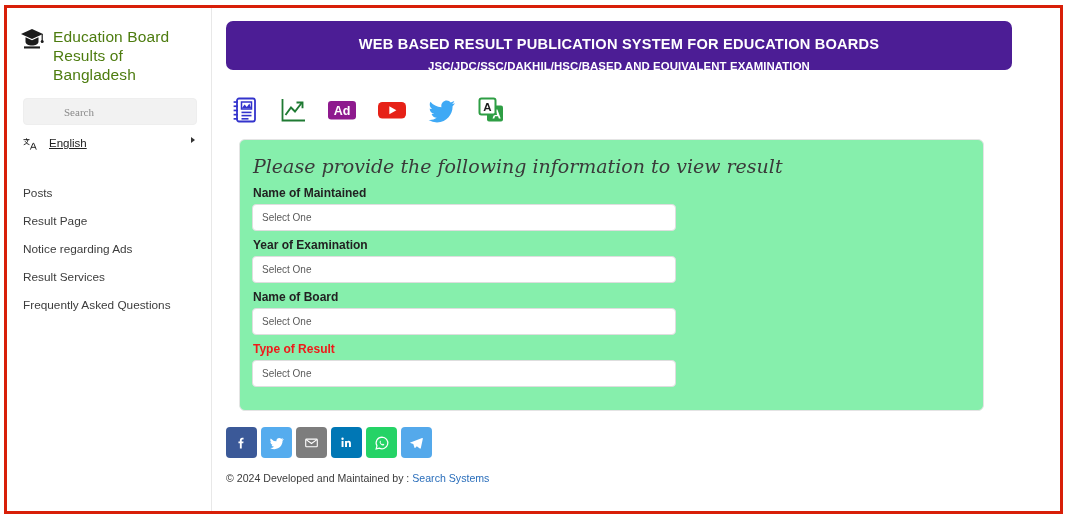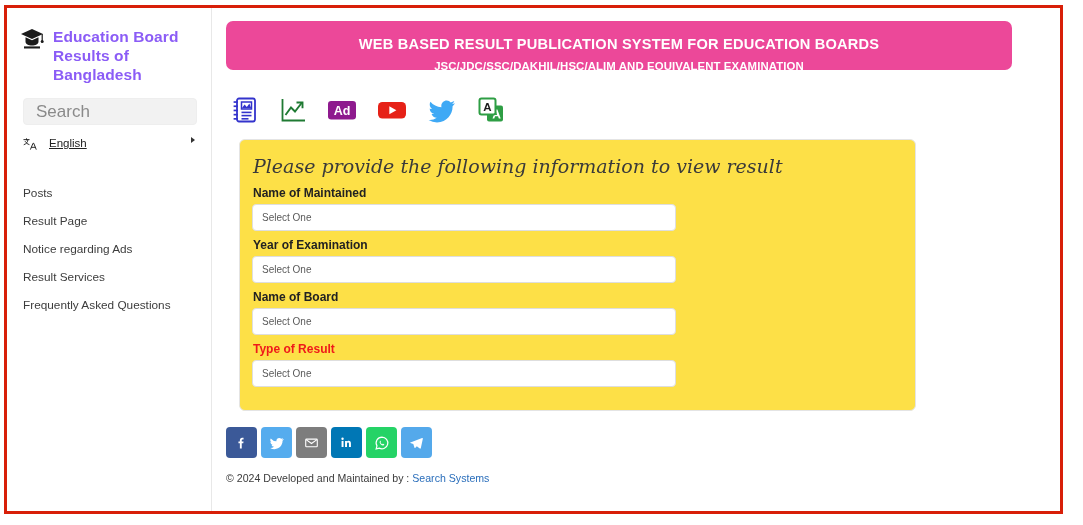--- a/index.html
+++ b/index.html
@@ -30,39 +30,40 @@
   .brand {
     display: flex;
     align-items: flex-start;
     gap: 8px;
     padding: 4px 14px 0 12px;
   }
   .brand-icon { flex: 0 0 26px; width: 26px; height: 40px; display:block; }
   .brand-title {
     font-size: 15.5px;
     line-height: 19px;
-    color: #8b5cf6;
-    font-weight: 700;
+    color: #4d7c0f;
+    font-weight: 400;
     letter-spacing: .1px;
     padding-top: 1px;
   }
   .search-box {
     margin: 14px 14px 0 16px;
     height: 27px;
     background: #f2f2f2;
     border: 1px solid #eeeeee;
     border-radius: 4px;
     display: flex;
     align-items: center;
     padding: 0 10px;
   }
   .search-box input {
     border: none; outline: none; background: transparent;
-    font-size: 17px; color: #6b6b6b; width: 100%;
-    font-family: Liberation Sans, sans-serif;
+    font-size: 11px; color: #6b6b6b; width: 100%;
+    font-family: Liberation Serif, serif;
+    margin-left: 28px;
   }
   .search-box input::placeholder { color: #8a8a8a; }
 
   .lang-row {
     margin: 12px 14px 0 16px;
     display: flex;
     align-items: flex-start;
     gap: 12px;
     height: 20px;
   }
@@ -90,21 +91,21 @@
     white-space: nowrap;
   }
 
   
   .main {
     flex: 1 1 auto;
     padding: 13px 48px 0 14px;
     position: relative;
   }
   .banner {
-    background: #ec4899;
+    background: #4c1d95;
     border-radius: 7px;
     color: #fff;
     text-align: center;
     padding: 14px 10px 14px;
     height: 49px;
   }
   .banner-title {
     font-size: 14.6px;
     font-weight: bold;
     letter-spacing: .2px;
@@ -124,22 +125,22 @@
     margin-top: 24px;
     padding-left: 5px;
     height: 32px;
   }
   .icon-btn { display: block; width: 28px; height: 28px; }
   .icon-btn.wide { width: 30px; }
 
   .form-card {
     margin-top: 13px;
     margin-left: 13px;
-    width: 677px;
-    background: #fde047;
+    width: 745px;
+    background: #86efac;
     border: 1px solid #e4e4e4;
     border-radius: 6px;
     padding: 12px 14px 16px 12px;
   }
   .form-heading {
     font-family: "DejaVu Serif", serif;
     font-style: italic;
     font-size: 19px;
     color: #3a3a3a;
     margin: 3px 0 9px 1px;
@@ -232,21 +233,21 @@
         <div class="nav-item">Notice regarding Ads</div>
         <div class="nav-item">Result Services</div>
         <div class="nav-item">Frequently Asked Questions</div>
       </nav>
     </aside>
 
     <main class="main">
 
       <div class="banner">
         <div class="banner-title">WEB BASED RESULT PUBLICATION SYSTEM FOR EDUCATION BOARDS</div>
-        <div class="banner-sub">JSC/JDC/SSC/DAKHIL/HSC/ALIM AND EQUIVALENT EXAMINATION</div>
+        <div class="banner-sub">JSC/JDC/SSC/DAKHIL/HSC/BASED AND EQUIVALENT EXAMINATION</div>
       </div>
 
       <div class="icon-row">
 
         <span class="icon-btn">
           <svg viewBox="0 0 28 28" width="28" height="28">
             <rect x="6" y="2.5" width="18" height="23" rx="2" fill="#fff" stroke="#3333cc" stroke-width="1.8"></rect>
             <rect x="10.5" y="6" width="10" height="7" fill="none" stroke="#3333cc" stroke-width="1.5"></rect>
             <path d="M10.8 12.3 L13.6 8.6 L15.8 11 L18.4 7.4 L20.2 12.3 Z" fill="#3333cc"></path>
             <rect x="10.5" y="15.6" width="10" height="1.6" fill="#3333cc"></rect>

